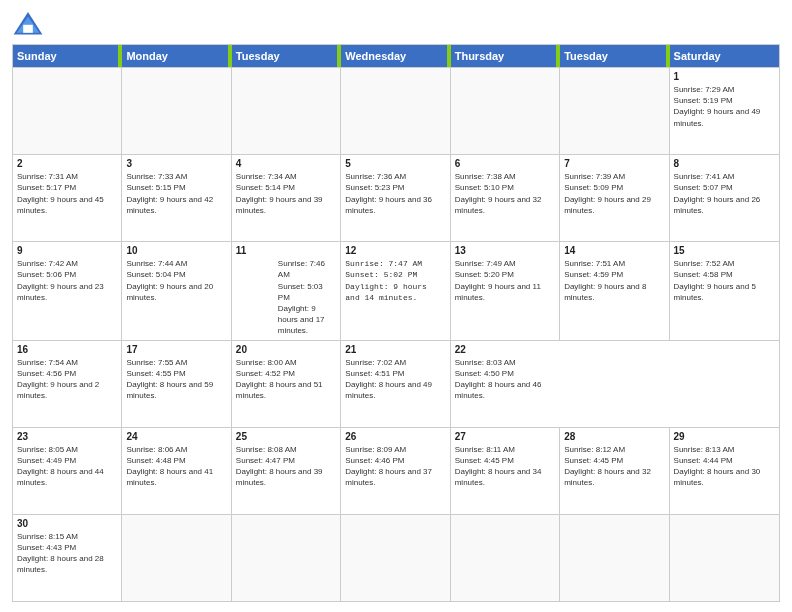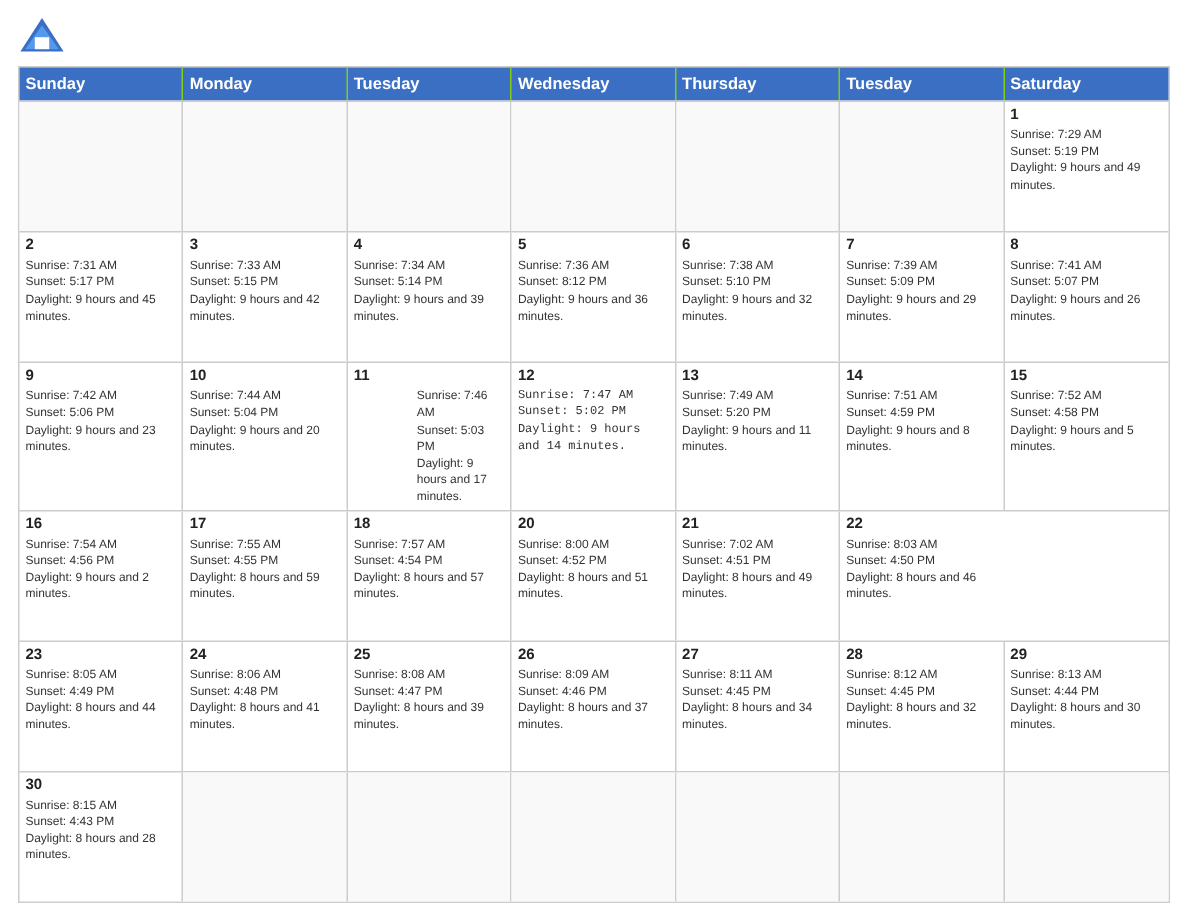--- a/index.html
+++ b/index.html
@@ -63,21 +63,21 @@
       display: grid;
       grid-template-columns: repeat(7, 1fr);
       background: #3a6fc4;
     }
     .cal-header-cell {
       color: #fff;
       font-size: 11px;
       font-weight: bold;
       padding: 5px 4px;
       text-align: left;
-      border-right: 1px solid #84cc16;
+      border-right: 4px solid #84cc16;
     }
     .cal-header-cell:last-child { border-right: none; }
     .cal-body {
       flex: 1;
       display: flex;
       flex-direction: column;
     }
     .cal-row {
       display: grid;
       grid-template-columns: repeat(7, 1fr);
@@ -168,21 +168,21 @@
           </div>
           <div class="cal-cell">
             <div class="cell-date">4</div>
             <div class="cell-info" style="white-space: pre-line;">Sunrise: 7:34 AM
 Sunset: 5:14 PM
 Daylight: 9 hours and 39 minutes.</div>
           </div>
           <div class="cal-cell">
             <div class="cell-date">5</div>
             <div class="cell-info" style="white-space: pre-line;">Sunrise: 7:36 AM
-Sunset: 8:12 PM
+Sunset: 5:23 PM
 Daylight: 9 hours and 36 minutes.</div>
           </div>
           <div class="cal-cell">
             <div class="cell-date">6</div>
             <div class="cell-info" style="white-space: pre-line;">Sunrise: 7:38 AM
 Sunset: 5:10 PM
 Daylight: 9 hours and 32 minutes.</div>
           </div>
           <div class="cal-cell">
             <div class="cell-date">7</div>
@@ -246,26 +246,20 @@
             <div class="cell-date">16</div>
             <div class="cell-info" style="white-space: pre-line;">Sunrise: 7:54 AM
 Sunset: 4:56 PM
 Daylight: 9 hours and 2 minutes.</div>
           </div>
           <div class="cal-cell">
             <div class="cell-date">17</div>
             <div class="cell-info" style="white-space: pre-line;">Sunrise: 7:55 AM
 Sunset: 4:55 PM
 Daylight: 8 hours and 59 minutes.</div>
-          </div>
-          <div class="cal-cell">
-            <div class="cell-date">18</div>
-            <div class="cell-info" style="white-space: pre-line;">Sunrise: 7:57 AM
-Sunset: 4:54 PM
-Daylight: 8 hours and 57 minutes.</div>
           </div>
           <div class="cal-cell">
             <div class="cell-date">20</div>
             <div class="cell-info" style="white-space: pre-line;">Sunrise: 8:00 AM
 Sunset: 4:52 PM
 Daylight: 8 hours and 51 minutes.</div>
           </div>
           <div class="cal-cell">
             <div class="cell-date">21</div>
             <div class="cell-info" style="white-space: pre-line;">Sunrise: 7:02 AM

